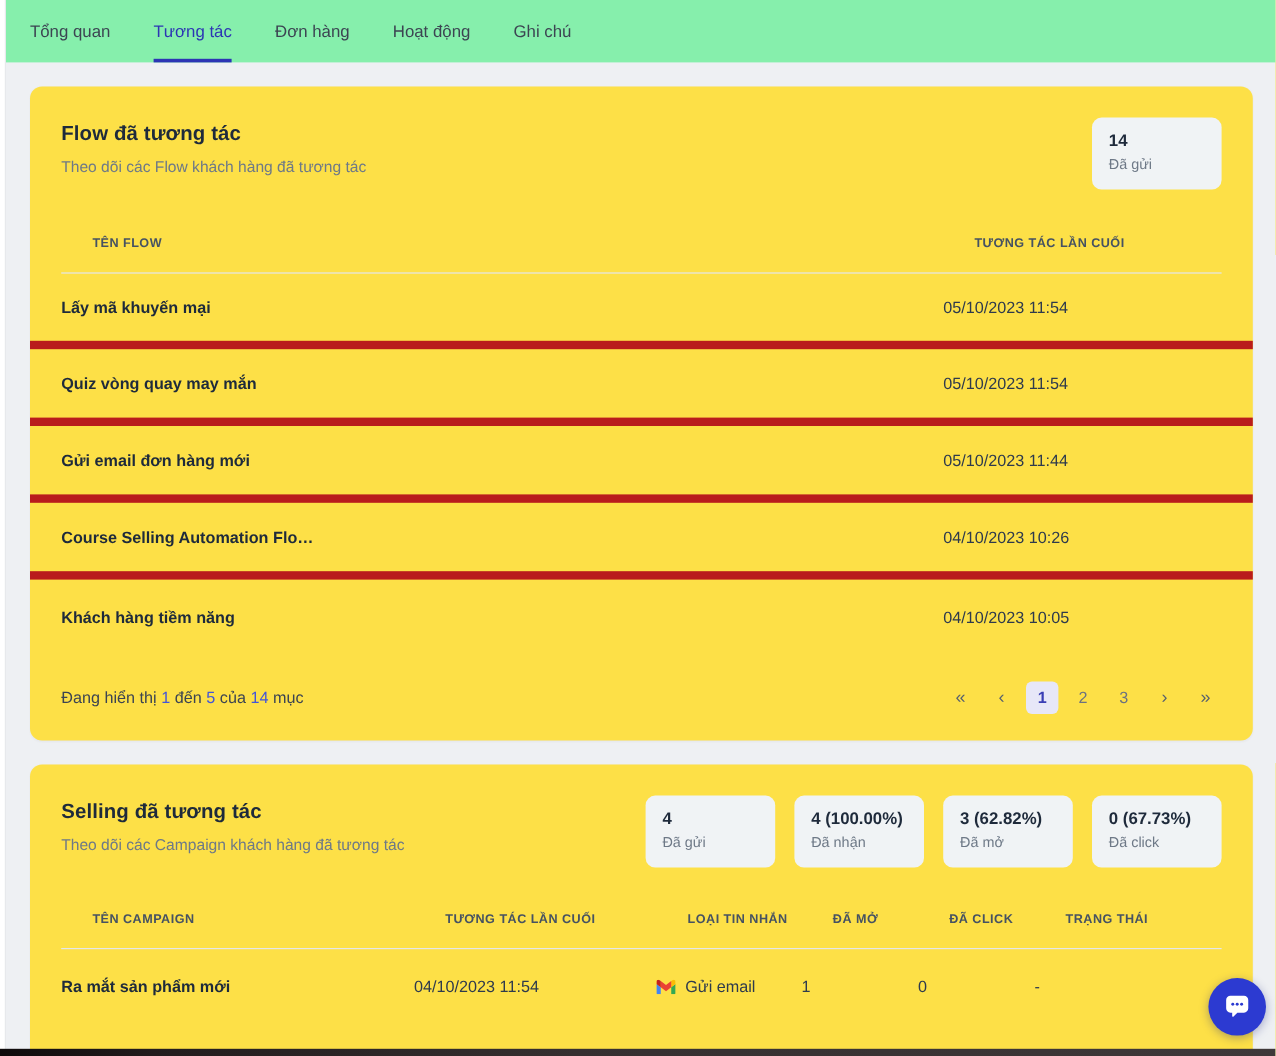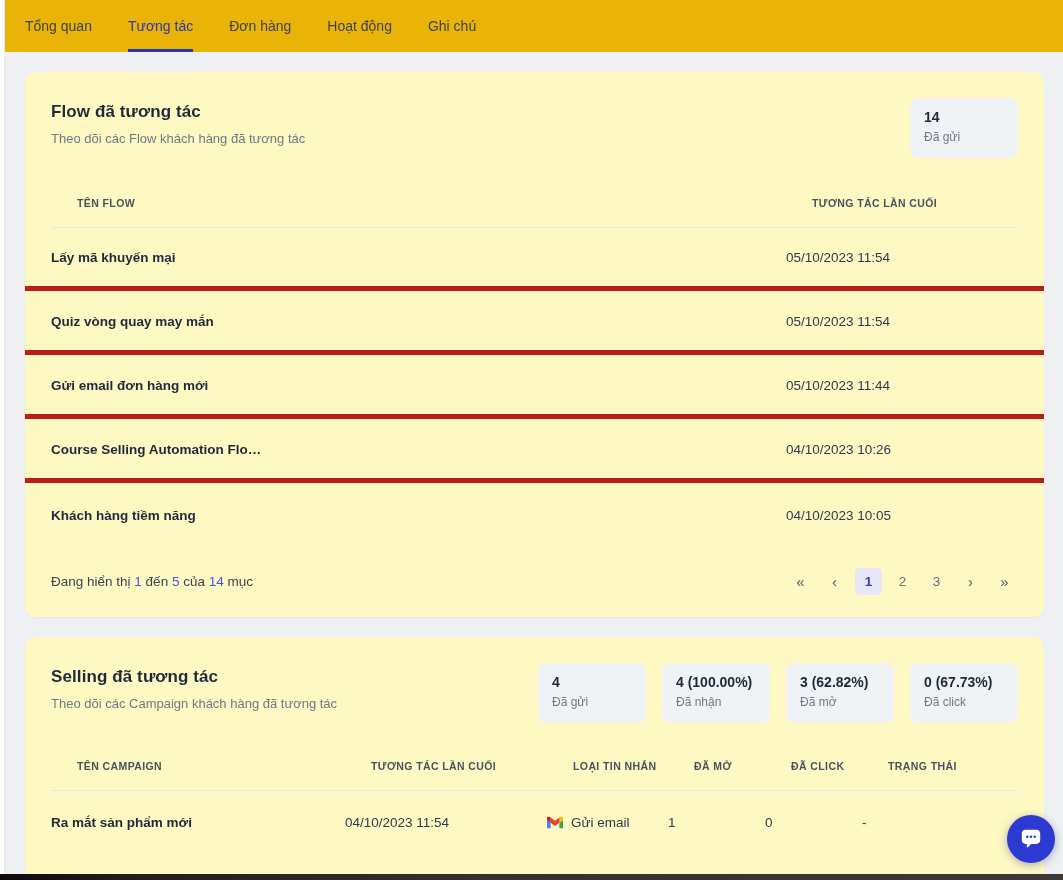--- a/index.html
+++ b/index.html
@@ -8,32 +8,32 @@
     font-family:"Liberation Sans", sans-serif;
     background:#eef0f3;
     position:relative;
     color:#1f2a3d;
   }
   .left-sliver { position:absolute; left:0; top:0; width:5px; height:880px; background:#ffffff; border-right:1px solid #e7e9ec; z-index:5; }
 
   
   .tabbar {
     position:absolute; left:0; top:0; width:1063px; height:52px;
-    background:#eab308; display:flex; align-items:stretch; gap:36px;
+    background:#86efac; display:flex; align-items:stretch; gap:36px;
     padding-left:25px; z-index:4;
   }
   .tab {
     display:flex; align-items:center; font-size:14px; color:#3c4452;
     cursor:pointer; border-bottom:3px solid transparent; padding-top:2px;
   }
   .tab.active { color:#2c35b4; border-bottom-color:#2c35b4; font-weight:400; }
 
   
   .card {
-    position:absolute; left:25px; width:1019px; background:#fef9c3;
+    position:absolute; left:25px; width:1019px; background:#fde047;
     border-radius:10px; box-shadow:0 1px 2px rgba(16,24,40,.04);
   }
   .card-flow { top:72px; height:545px; }
   .card-campaign { top:637px; height:262px; }
 
   .card-pad { position:relative; padding:30px 26px 0 26px; }
   .card-title { font-size:17px; font-weight:700; color:#1e2a3b; letter-spacing:.1px; }
   .card-sub { font-size:13px; color:#6e7987; margin-top:9px; }
 
   .chip {
@@ -42,21 +42,21 @@
   }
   .chip-val { font-size:14px; font-weight:700; color:#1e2a3b; }
   .chip-lab { font-size:12px; color:#6e7987; margin-top:5px; }
   .chips { position:absolute; top:26px; right:26px; display:flex; gap:16px; }
   .chip-wide { width:108px; }
 
   
   .thead { position:relative; font-size:10.5px; font-weight:700; color:#465262; letter-spacing:.4px; }
   .thead .th { position:absolute; top:0; white-space:nowrap; }
   .thead-line { position:absolute; left:26px; right:26px; height:1px; background:#e4e7eb; }
-  .trow { position:relative; height:64px; border-bottom:5px solid #b91c1c; }
+  .trow { position:relative; height:64px; border-bottom:7px solid #b91c1c; }
   .trow:last-of-type { border-bottom:none; }
   .cell { position:absolute; top:50%; transform:translateY(-50%); white-space:nowrap; font-size:13.5px; }
   .cell.name { font-weight:700; color:#1e2a3b; }
   .cell.plain { color:#2e3a4d; }
   .cell.type { display:flex; align-items:center; gap:8px; color:#2e3a4d;text-align:center; }
 
   
   .flow-head { height:30px; margin-top:51px; }
   .flow-col-name { left:26px; }
   .flow-col-date { left:761px; }

